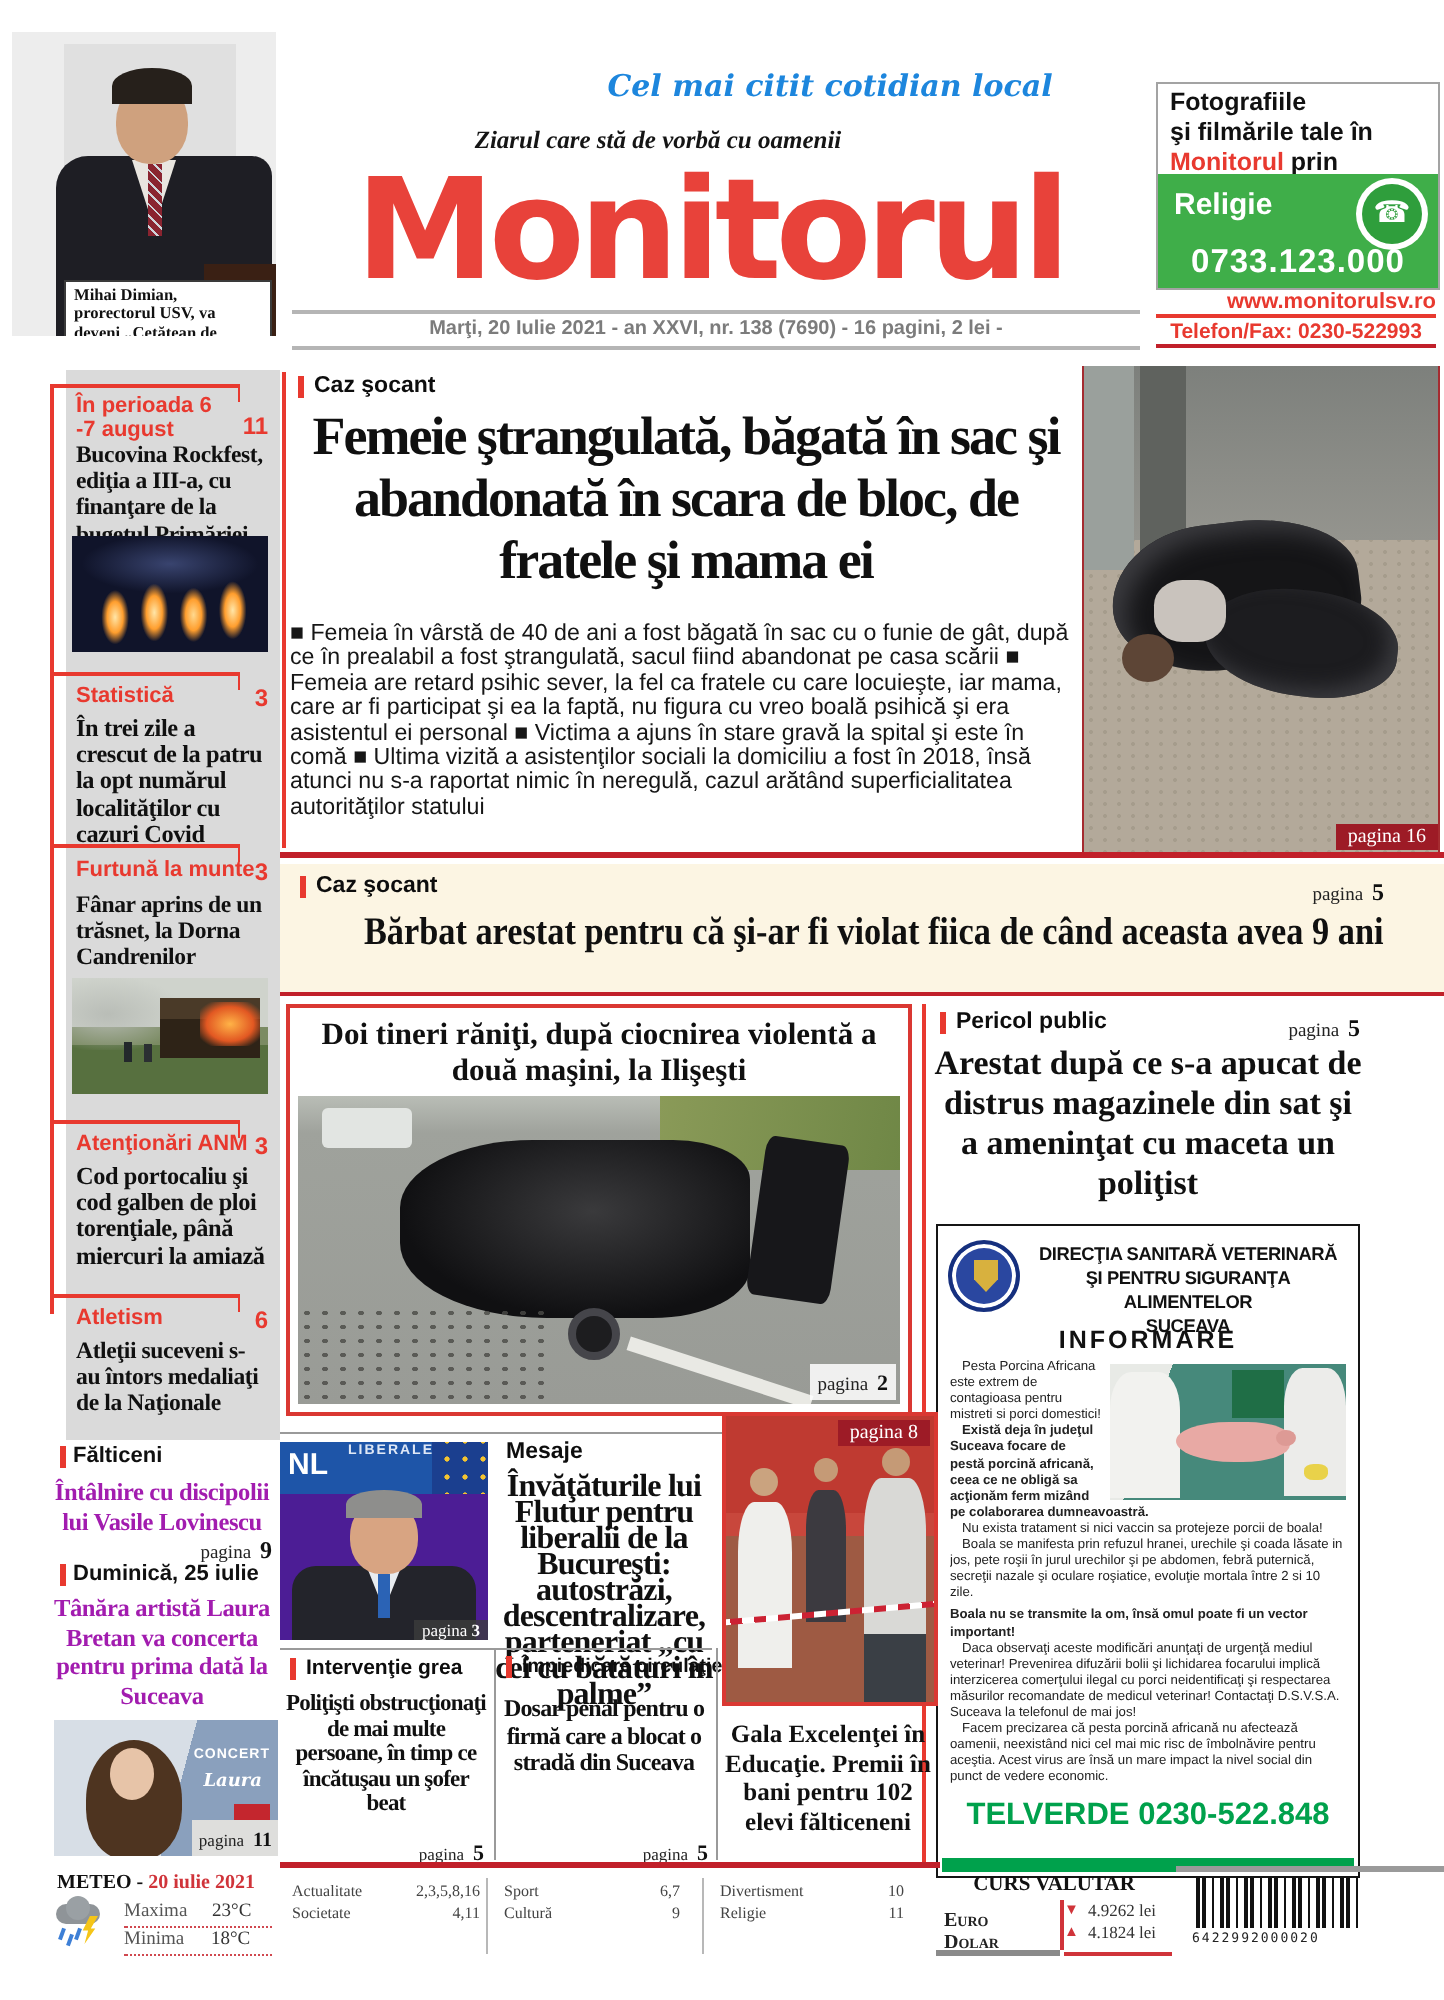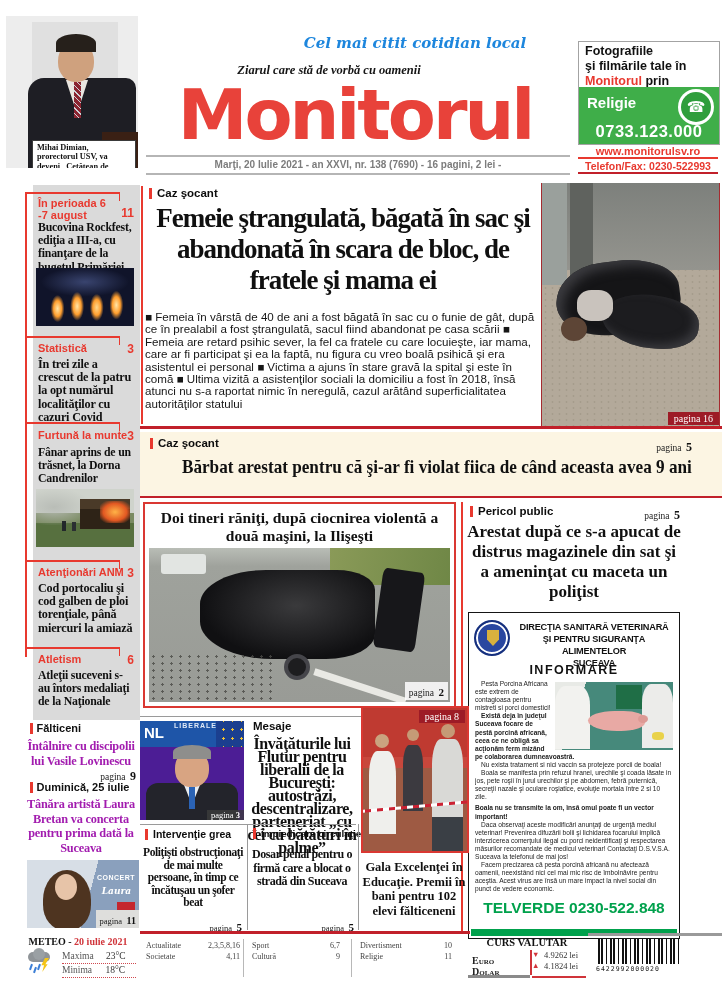--- a/index.html
+++ b/index.html
@@ -83,21 +83,21 @@
       <span>prin</span>
     </div>
     <div class="green">
       <span style="position:absolute;left:8px;top:7px;color:#fff;font:800 15px 'Liberation Sans',sans-serif;">Religie</span>
       <span class="wicon-outer" style="right:5px;top:2px;">
         <span class="wicon-inner">☎</span>
       </span>
       <span style="position:absolute;left:0;right:0;bottom:3px;text-align:center;color:#fff;font:800 16.5px 'Liberation Sans',sans-serif;letter-spacing:.5px;">0733.123.000</span>
     </div>
   </div>
-  <div class="abs" style="left:578px;top:145px;width:140px;text-align:center;font:800 11px 'Liberation Sans',sans-serif;color:#e8392f;">www.monitorulsv.ro</div>
+  <div class="abs" style="left:578px;top:145px;width:140px;text-align:right;font:800 11px 'Liberation Sans',sans-serif;color:#e8392f;">www.monitorulsv.ro</div>
   <div class="redline" style="left:578px;top:157px;width:140px;height:1.5px;"></div>
   <div class="abs" style="left:578px;top:160px;width:140px;text-align:center;font:800 10.5px 'Liberation Sans',sans-serif;color:#e8392f;">Telefon/Fax: 0230-522993</div>
   <div class="dkredline" style="left:578px;top:172px;width:140px;height:2px;"></div>
 
   <div class="line" style="left:146px;top:155px;width:424px;height:1.5px;"></div>
   <div class="abs" style="left:146px;top:159px;width:424px;text-align:center;font:700 10px 'Liberation Sans',sans-serif;color:#7c7c7c;">Marţi, 20 Iulie 2021 - an XXVI, nr. 138 (7690) - 16 pagini, 2 lei -</div>
   <div class="line" style="left:146px;top:173px;width:424px;height:1.5px;"></div>
 
   <div class="abs" style="left:33px;top:185px;width:107px;height:535px;background:#dadada;"></div>
   <div class="redline" style="left:25px;top:192px;width:1.5px;height:465px;"></div>

